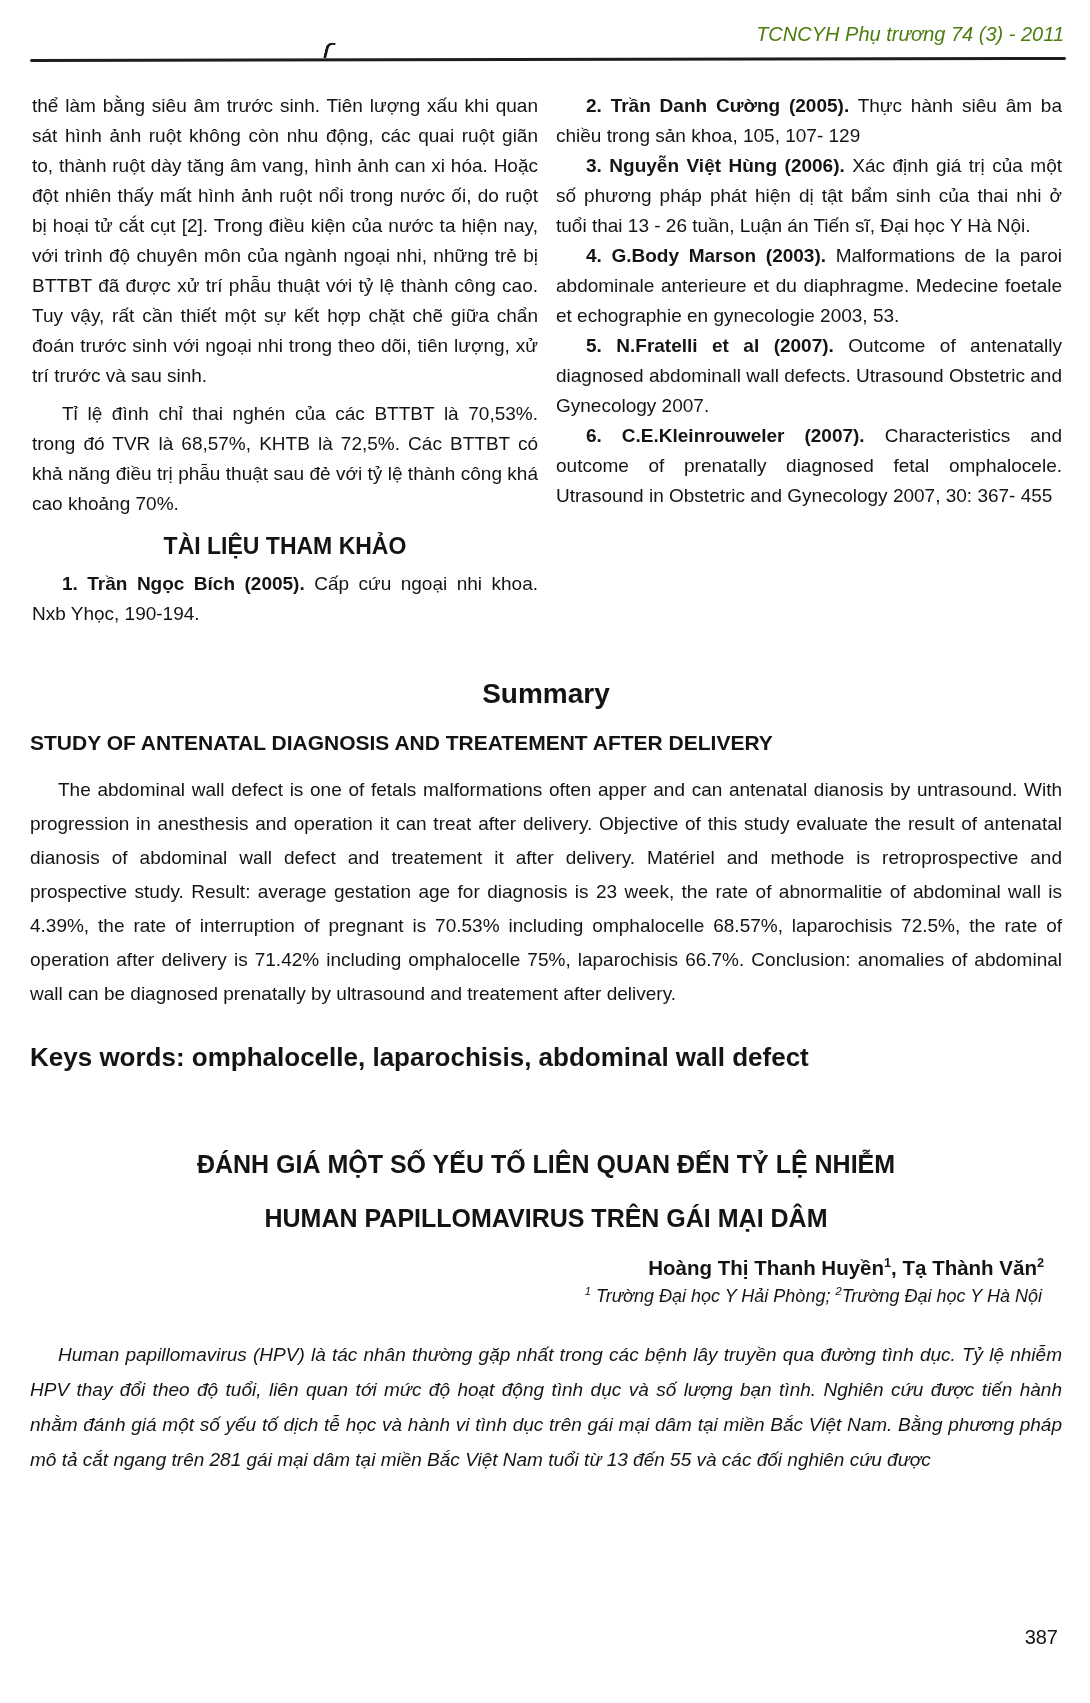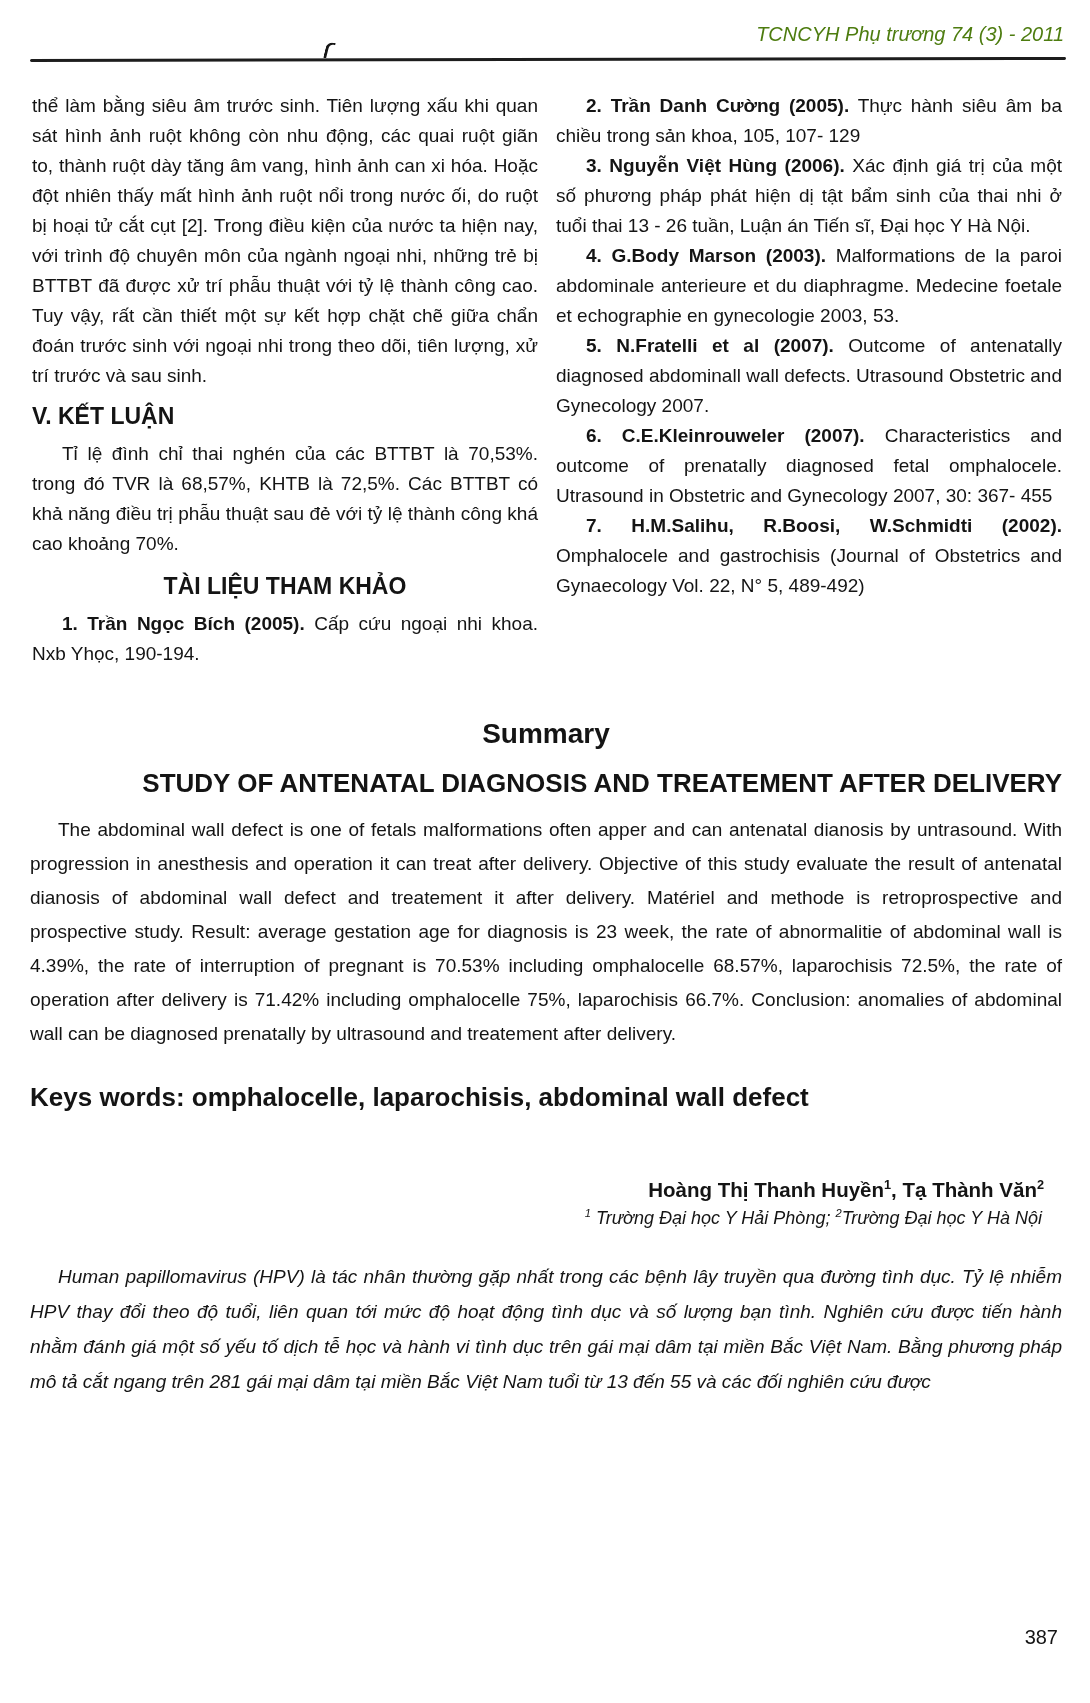--- a/index.html
+++ b/index.html
@@ -69,23 +69,23 @@
   .first-ref { margin-top: 8px; }
   .summary-section { margin: 52px 28px 0 30px; }
   .summary-heading {
     text-align: center;
     font-weight: bold;
     font-size: 28px;
     line-height: 26px;
   }
   .summary-title {
     margin-top: 14px;
-    text-align: right;
+    text-align: left;
     font-weight: bold;
-    font-size: 26px;
+    font-size: 21px;
     line-height: 44px;
   }
   .summary-body {
     margin-top: 8px;
     font-size: 19px;
     line-height: 34px;
     text-align: justify;
     text-indent: 28px;
   }
   .keywords-line {
@@ -137,43 +137,45 @@
 </head>
 <body>
 
 <div class="page-header">TCNCYH Phụ trương 74 (3) - 2011</div>
 <div class="ink-mark"></div>
 <div class="header-rule"></div>
 
 <div class="columns">
   <div class="col body-text">
     <p>thể làm bằng siêu âm trước sinh. Tiên lượng xấu khi quan sát hình ảnh ruột không còn nhu động, các quai ruột giãn to, thành ruột dày tăng âm vang, hình ảnh can xi hóa. Hoặc đột nhiên thấy mất hình ảnh ruột nổi trong nước ối, do ruột bị hoại tử cắt cụt [2]. Trong điều kiện của nước ta hiện nay, với trình độ chuyên môn của ngành ngoại nhi, những trẻ bị BTTBT đã được xử trí phẫu thuật với tỷ lệ thành công cao. Tuy vậy, rất cần thiết một sự kết hợp chặt chẽ giữa chẩn đoán trước sinh với ngoại nhi trong theo dõi, tiên lượng, xử trí  trước và sau sinh.</p>
-    <h2 class="section-heading">V. KẾT LUẬN</h2>
     <p class="indent para-after-heading">Tỉ lệ đình chỉ thai nghén của các BTTBT là 70,53%. trong đó TVR là 68,57%, KHTB là 72,5%. Các BTTBT có khả năng điều trị phẫu thuật sau đẻ với tỷ lệ thành công khá cao khoảng 70%.</p>
     <h2 class="refs-heading">TÀI LIỆU THAM KHẢO</h2>
     <p class="reference first-ref"><span class="ref-label">1. Trần Ngọc Bích (2005).</span><span> Cấp cứu ngoại nhi khoa. Nxb Yhọc, 190-194.</span></p>
   </div>
   <div class="col body-text">
     <p class="reference"><span class="ref-label">2. Trần Danh Cường (2005).</span><span> Thực hành siêu âm ba chiều trong sản khoa, 105, 107- 129</span></p>
     <p class="reference"><span class="ref-label">3. Nguyễn Việt Hùng (2006).</span><span> Xác định giá trị của một số phương pháp phát hiện dị tật bẩm sinh của thai nhi ở tuổi thai 13 - 26 tuần, Luận án Tiến sĩ, Đại học Y Hà Nội.</span></p>
     <p class="reference"><span class="ref-label">4. G.Body Marson (2003).</span><span> Malformations de la paroi abdominale anterieure et du diaphragme. Medecine foetale et echographie en gynecologie 2003, 53.</span></p>
     <p class="reference"><span class="ref-label">5. N.Fratelli et al (2007).</span><span> Outcome of antenatally diagnosed abdominall wall defects. Utrasound Obstetric and Gynecology 2007.</span></p>
     <p class="reference"><span class="ref-label">6. C.E.Kleinrouweler (2007).</span><span> Characteristics and outcome of prenatally diagnosed fetal omphalocele. Utrasound in Obstetric and Gynecology 2007, 30: 367- 455</span></p>
-    <p class="reference"><span class="ref-label">7. H.M.Salihu, R.Boosi, W.Schmidti (2002).</span><span> Omphalocele and gastrochisis (Journal of Obstetrics and Gynaecology  Vol. 22, N° 5, 489-492)</span></p>
   </div>
 </div>
 
 <div class="summary-section">
   <div class="summary-heading">Summary</div>
   <div class="summary-title">
     <div>STUDY OF ANTENATAL DIAGNOSIS AND TREATEMENT AFTER DELIVERY</div>
   </div>
   <p class="summary-body">The abdominal wall defect is one of fetals malformations often apper and can antenatal dianosis by untrasound. With progression in anesthesis and operation it can treat after delivery. Objective of this study evaluate the result of antenatal dianosis of abdominal wall defect and treatement it after delivery. Matériel and methode is retroprospective and prospective study. Result: average gestation age for diagnosis is 23 week, the rate of abnormalitie of abdominal wall is 4.39%, the rate of interruption of pregnant is 70.53% including omphalocelle 68.57%, laparochisis 72.5%, the rate of operation after delivery is 71.42% including omphalocelle 75%, laparochisis 66.7%. Conclusion: anomalies of abdominal wall can be diagnosed prenatally by ultrasound and treatement after delivery.</p>
   <div class="keywords-line">Keys words: omphalocelle, laparochisis, abdominal wall defect</div>
 </div>
 
 <div class="article2-section">
+  <div class="article2-title">
+    <div>ĐÁNH GIÁ MỘT SỐ YẾU TỐ LIÊN QUAN ĐẾN TỶ LỆ NHIỄM</div>
+    <div>HUMAN PAPILLOMAVIRUS TRÊN GÁI MẠI DÂM</div>
+  </div>
   <div class="authors-line"><span>Hoàng Thị Thanh Huyền</span><sup>1</sup><span>, </span><span>Tạ Thành Văn</span><sup>2</sup></div>
   <div class="affiliation-line"><sup>1</sup><span> Trường Đại học Y Hải Phòng; </span><sup>2</sup><span>Trường Đại học Y Hà Nội</span></div>
   <p class="abstract-paragraph">Human papillomavirus (HPV) là tác nhân thường gặp nhất trong các bệnh lây truyền qua đường tình dục. Tỷ lệ nhiễm HPV thay đổi theo độ tuổi, liên quan tới mức độ hoạt động tình dục và số lượng bạn tình. Nghiên cứu được tiến hành nhằm đánh giá một số yếu tố dịch tễ học và hành vi tình dục trên gái mại dâm tại miền Bắc Việt Nam. Bằng phương pháp mô tả cắt ngang trên 281 gái mại dâm tại miền Bắc Việt Nam tuổi từ 13 đến 55 và các đối nghiên cứu được</p>
 </div>
 
 <div class="page-number">387</div>
 
 </body></html>

